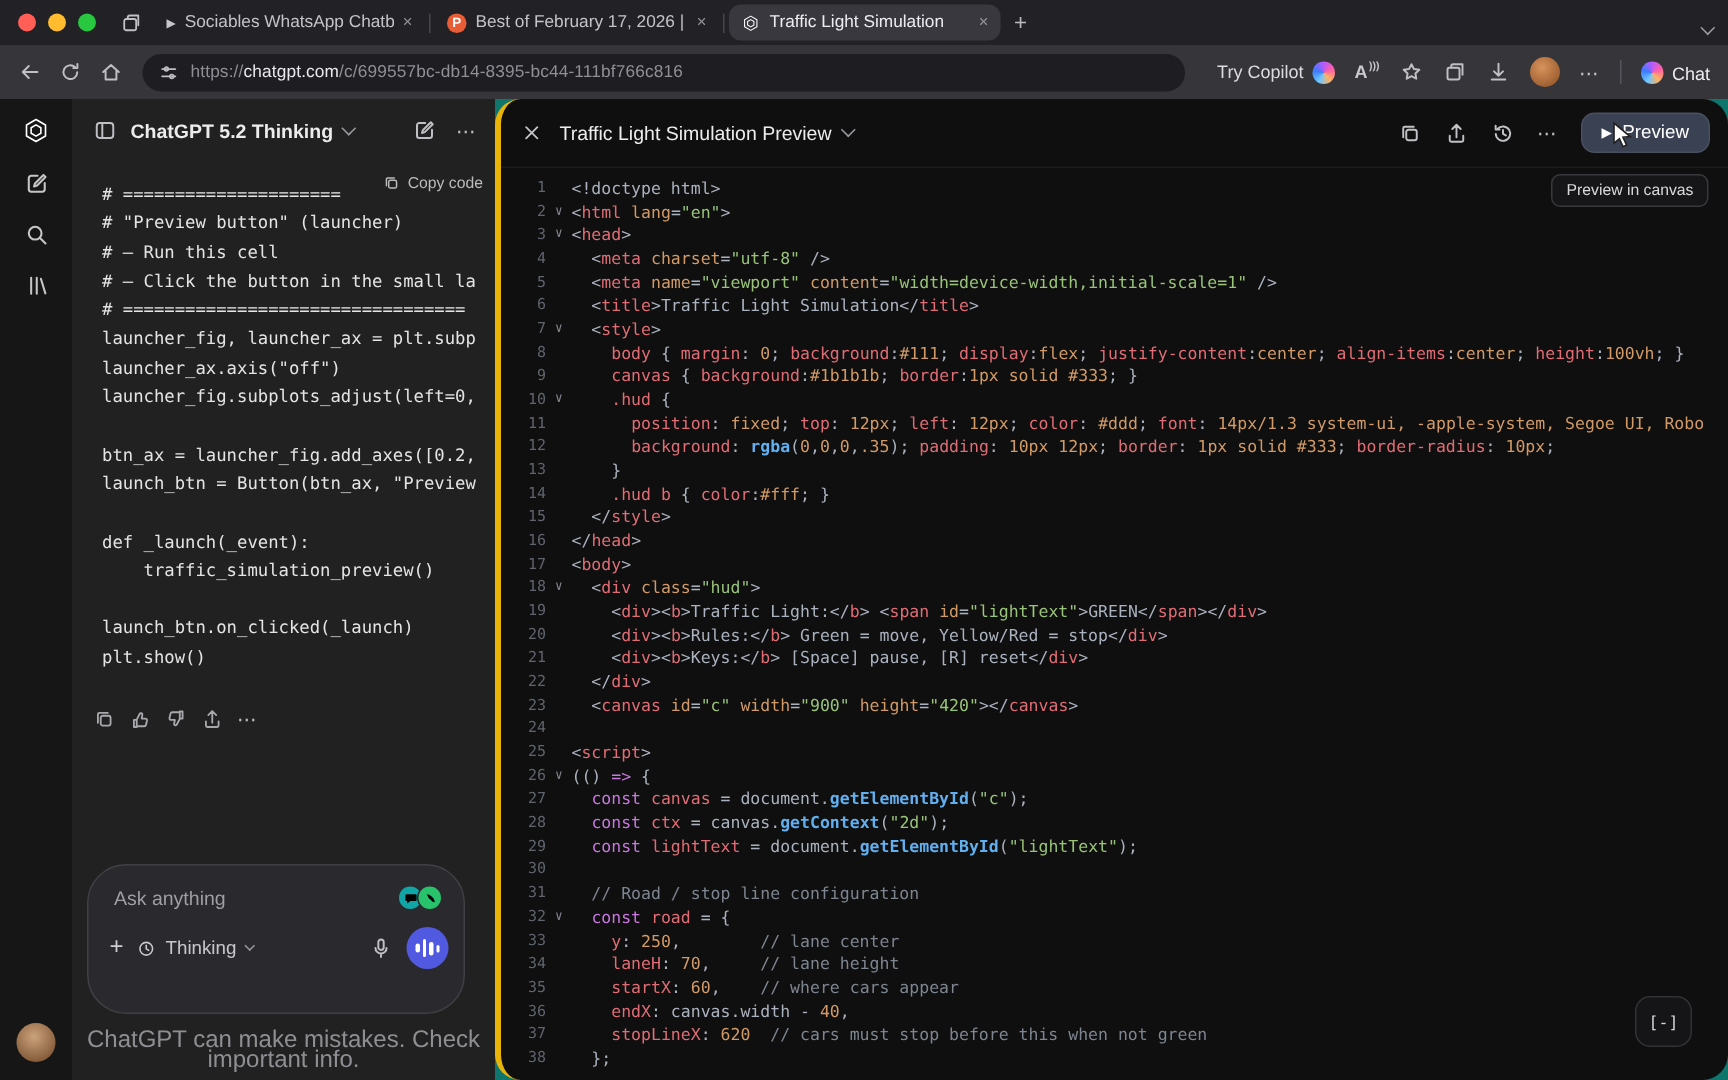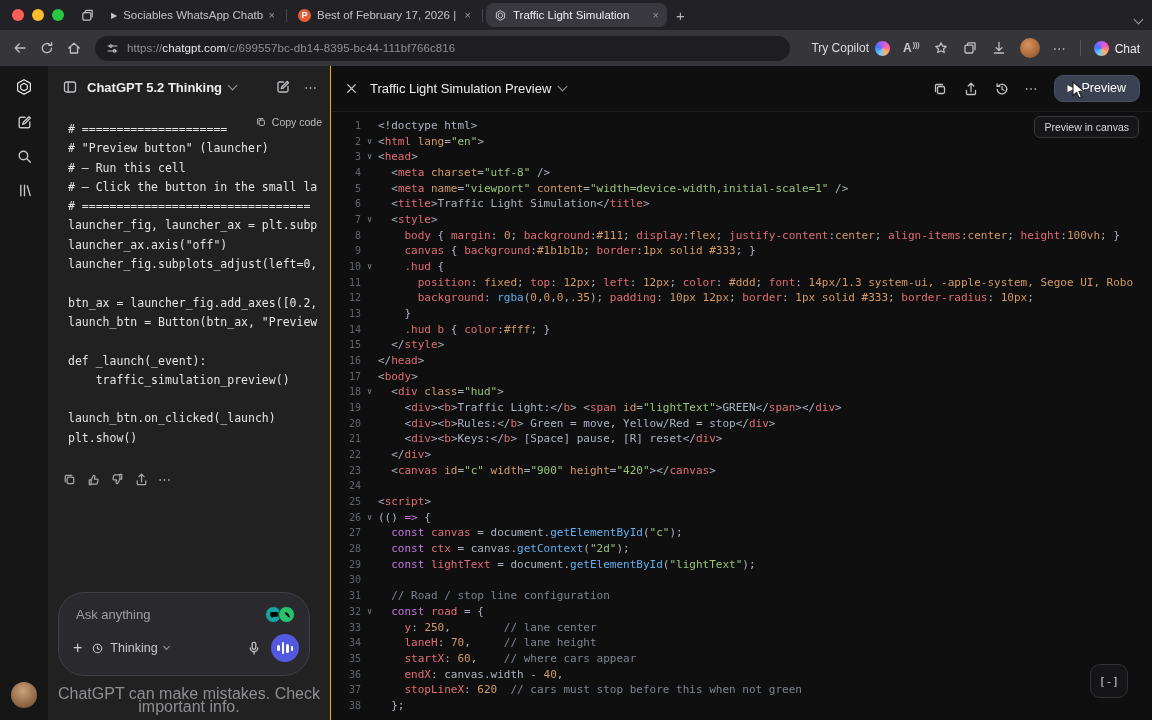--- a/index.html
+++ b/index.html
@@ -63,51 +63,51 @@
   
   .chatpanel{width:282px;position:relative;background:#212121;flex:none;overflow:hidden;}
   .chat-header{height:42px;display:flex;align-items:center;gap:9px;padding:0 12px 0 14px;}
   .model{display:flex;align-items:center;gap:7px;font-size:13px;font-weight:bold;color:#ececec;}
   .chat-header-right{margin-left:auto;display:flex;align-items:center;gap:13px;}
   .copy-code{position:absolute;top:50px;right:8px;display:flex;align-items:flex-end;gap:5px;font-size:10.5px;color:#bcbcbc;background:#212121;padding-left:5px;z-index:2;}
   .chat-code{position:absolute;top:54px;left:20px;right:0;height:340px;overflow:hidden;font-family:"DejaVu Sans Mono",monospace;}
   .ccl{height:19.3px;line-height:19.3px;font-size:11.5px;color:#e4e4e4;white-space:pre;}
   .msg-actions{position:absolute;top:406px;left:14px;display:flex;align-items:center;gap:9px;}
   .msg-actions .ibtn{color:#a9a9ad;}
-  .composer{position:absolute;left:10px;right:20px;bottom:44px;height:84px;border:1px solid #404045;border-radius:26px;background:#2a2a2e;}
+  .composer{position:absolute;left:10px;right:20px;bottom:44px;height:100px;border:1px solid #404045;border-radius:26px;background:#2a2a2e;}
   .composer-row1{display:flex;align-items:center;padding:13px 14px 0 17px;}
   .placeholder{font-size:13px;color:#9e9ea4;}
   .badges{margin-left:auto;display:flex;}
   .badge{width:17px;height:17px;border-radius:50%;display:flex;align-items:center;justify-content:center;border:1.5px solid #2a2a2e;}
   .badge.teal{background:var(--badge-teal);} .badge.green{background:var(--badge-green);margin-left:-4px;}
   .composer-row2{display:flex;align-items:center;gap:9px;padding:11px 10px 0 14px;}
   .plusbtn{color:#cdcdd0;font-size:16px;line-height:1;}
   .mode{display:flex;align-items:center;gap:6px;font-size:12.5px;color:#c8c8cc;}
   .micbtn{margin-left:auto;}
   .voice{width:28px;height:28px;border-radius:50%;background:var(--voice);display:flex;align-items:center;justify-content:center;gap:2px;}
   .vbar{width:2.5px;background:#fff;border-radius:2px;}
   .disclaimer{position:absolute;bottom:7px;left:0;right:0;text-align:center;font-size:16px;line-height:13px;color:#8f8f93;}
 
   
-  .canvaspanel{flex:1;position:relative;background:#0f0f0f;border-left:1px solid #eab308;overflow:hidden;}
+  .canvaspanel{flex:1;position:relative;background:#0f0f0f;border-left:4px solid #eab308;overflow:hidden;border-radius:17px;}
   .canvas-header{height:46px;display:flex;align-items:center;gap:11px;padding:0 12px 0 13px;border-bottom:1px solid #1c1c1c;}
   .canvas-header .ibtn{color:#c2c2c6;}
   .canvas-title{display:flex;align-items:center;gap:8px;font-size:13px;font-weight:500;color:#ededed;}
   .canvas-actions{margin-left:auto;display:flex;align-items:center;gap:15px;}
   .preview-btn{display:flex;align-items:center;gap:7px;background:var(--preview-bg);border:1px solid #4a5060;color:#fff;font-size:12.5px;padding:5px 13px 6px;border-radius:9px;}
   .pv-play{font-size:9px;}
   .tooltip{position:absolute;top:50px;right:13px;background:#161618;border:1px solid #39393d;color:#d9d9dd;font-size:10.5px;padding:4px 9px;border-radius:6px;z-index:6;}
   .cursor{position:absolute;left:741px;top:15px;z-index:7;}
   .code-area{position:absolute;top:52px;left:0;right:0;bottom:0;overflow:hidden;font-family:"DejaVu Sans Mono",monospace;}
   .crow{display:flex;height:15.68px;line-height:15.68px;}
   .ln{width:30px;text-align:right;color:#5f646d;font-size:10px;flex:none;}
   .fold{width:17px;text-align:center;color:#81868e;font-size:8.5px;flex:none;}
   .codeln{font-size:11px;white-space:pre;color:var(--syn-p);}
   .tk-p{color:var(--syn-p);} .tk-t{color:var(--syn-t);} .tk-a{color:var(--syn-a);} .tk-s{color:var(--syn-s);}
-  .tk-k{color:var(--syn-k);} .tk-f{color:var(--syn-f);} .tk-c{color:var(--syn-c);}
+  .tk-k{color:var(--syn-k);} .tk-f{color:var(--syn-f);font-weight:bold;} .tk-c{color:var(--syn-c);}
   .code-toggle{position:absolute;right:24px;bottom:22px;width:38px;height:34px;border-radius:10px;background:#151517;border:1px solid #323236;color:#d4d4d8;display:flex;align-items:center;justify-content:center;font:11px "DejaVu Sans Mono",monospace;}
 </style>
 </head>
 <body>
 
 <div class="window">
 
   <header class="titlebar">
     <div class="lights">
       <span class="light red"></span>

